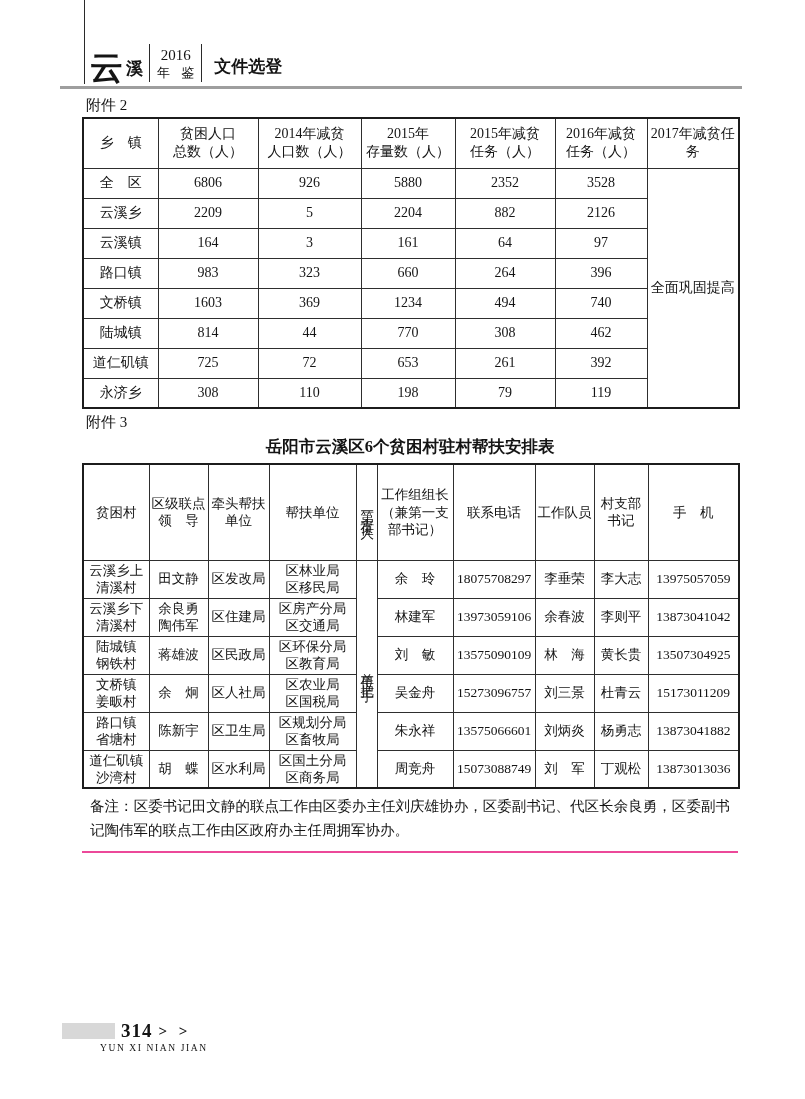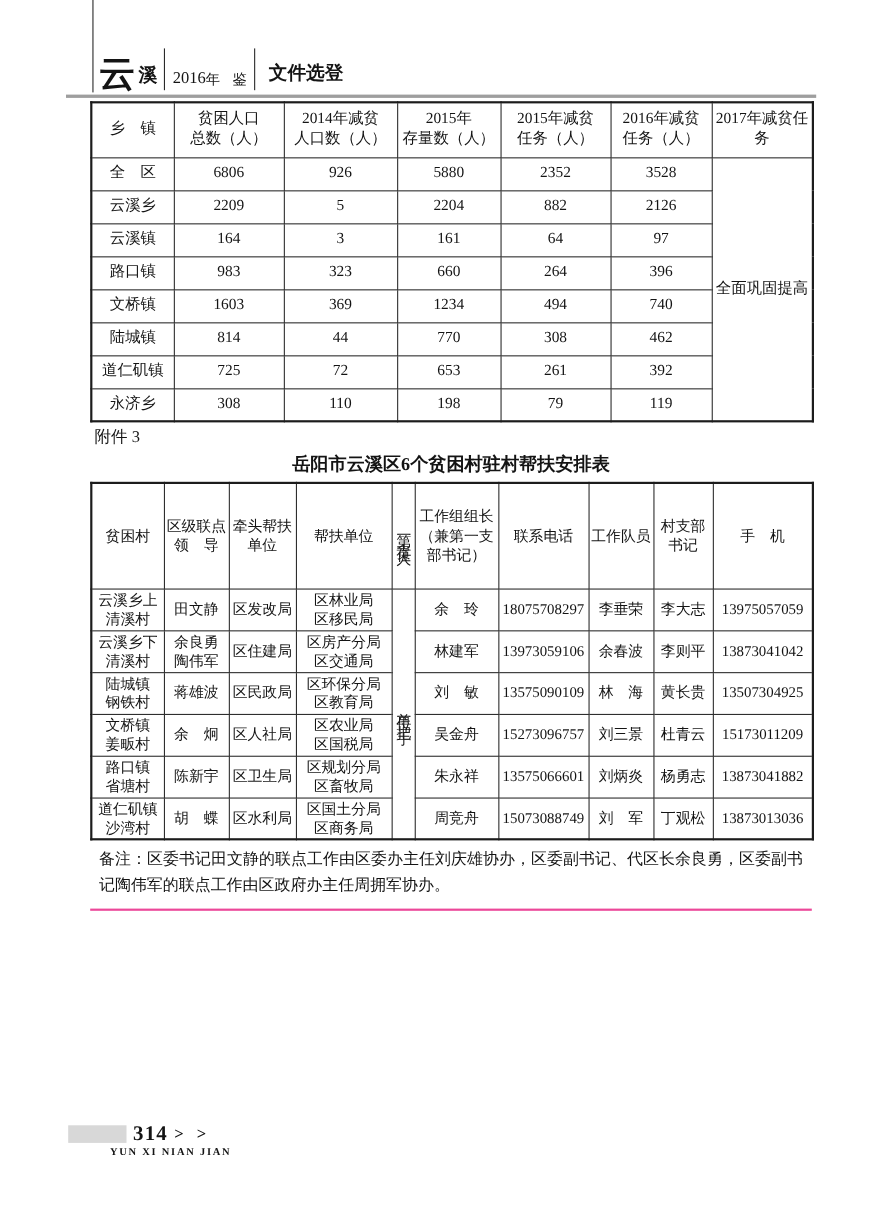--- a/index.html
+++ b/index.html
@@ -6,21 +6,21 @@
   body{
     width:805px;height:1099px;position:relative;overflow:hidden;
     font-family:"Liberation Serif","DejaVu Serif",serif;color:#141414;
     -webkit-font-smoothing:antialiased;
   }
   .vrule{position:absolute;left:84px;top:0;width:1px;height:84px;background:#2a2a2a;}
   .logo{position:absolute;left:90px;top:44px;height:38px;display:flex;align-items:flex-end;}
   .logo-big{font-size:33px;font-weight:bold;line-height:.85;letter-spacing:0;}
   .logo-small{font-size:17px;font-weight:bold;padding:0 6px 2px 3px;}
   .logo-div{width:1px;background:#2a2a2a;align-self:stretch;}
-  .logo-year{display:flex;flex-direction:row;align-items:center;font-size:13px;line-height:1.25;padding:0 7px 1px 7px;}
+  .logo-year{display:flex;flex-direction:column;align-items:center;font-size:13px;line-height:1.25;padding:0 7px 1px 7px;}
   .logo-year .yr{font-size:15px;}
   .logo-year .yb{letter-spacing:4px;margin-right:-4px;}
   .section-title{font-size:17px;font-weight:bold;font-family:"Liberation Sans","DejaVu Sans",sans-serif;padding:0 0 4px 12px;}
   .hrule{position:absolute;left:60px;top:86px;width:682px;height:3px;background:#9e9e9e;}
 
   .content{position:absolute;left:82px;top:92px;width:656px;}
   .att-label{font-size:15px;margin:4px 0 2px 4px;}
   .att-label.second{}
   .tbl-title{text-align:center;font-weight:bold;font-size:16.5px;margin:4px 0 5px 0;}
 
@@ -38,21 +38,21 @@
   .vert{writing-mode:vertical-rl;text-orientation:upright;letter-spacing:4px;display:inline-block;}
   .note{
     width:640px;border-bottom:2px solid #ec4899;padding:6px 8px 8px 8px;
     font-size:14.5px;line-height:1.65;text-align:justify;
   }
   .footer{position:absolute;left:62px;top:1020px;}
   .footer-line{display:flex;align-items:center;}
   .pn-box{width:53px;height:16px;background:#d8d8d8;margin-right:6px;}
   .pn{font-size:19px;font-weight:bold;letter-spacing:1px;}
   .pn-arrows{font-size:15px;font-weight:bold;margin-left:6px;letter-spacing:4px;}
-  .pinyin{font-size:9.5px;letter-spacing:1.6px;margin:1px 0 0 38px;font-weight:bold;}
+  .pinyin{font-size:9.5px;letter-spacing:1.6px;margin:1px 0 0 38px;}
 </style>
 </head>
 <body>
 
 <div class="vrule"></div>
 
 <div class="logo">
   <span class="logo-big">云</span>
   <span class="logo-small">溪</span>
   <span class="logo-div"></span>
@@ -60,20 +60,21 @@
     <span class="yr">2016</span>
     <span class="yb">年 鉴</span>
   </span>
   <span class="logo-div"></span>
   <span class="section-title">文件选登</span>
 </div>
 <div class="hrule"></div>
 
 <div class="content">
 
+  <div class="att-label">附件 2</div>
 
   <table id="t1">
     <colgroup>
       <col style="width:75px">
         <col style="width:100px">
         <col style="width:103px">
       <col style="width:94px">
         <col style="width:100px">
         <col style="width:92px">
         <col style="width:92px">

